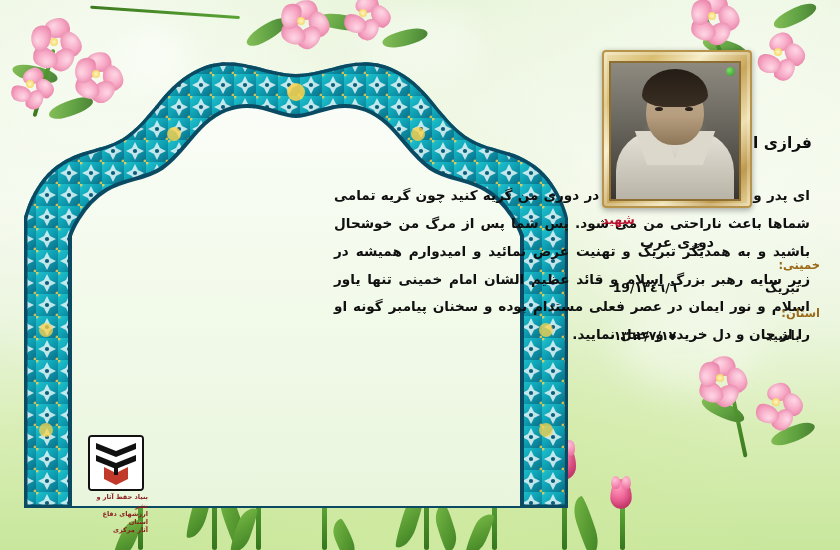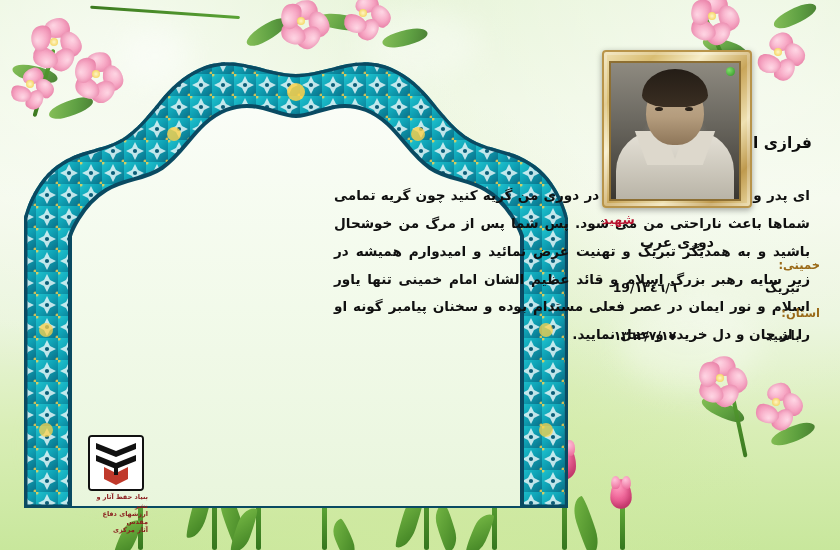--- a/index.html
+++ b/index.html
@@ -580,18 +580,18 @@
       <svg viewBox="0 0 52 52" width="52" height="52">
         <rect x="0" y="0" width="52" height="52" fill="#ffffff"></rect>
         <path d="M6 6 L26 14 L46 6 L46 12 L26 20 L6 12 Z" fill="#111"></path>
         <path d="M6 18 L26 26 L46 18 L46 24 L26 32 L6 24 Z" fill="#111"></path>
         <path d="M14 30 L26 36 L38 30 L38 42 L26 48 L14 42 Z" fill="#c0392b"></path>
         <path d="M24 28 L28 28 L28 38 L24 38 Z" fill="#111"></path>
       </svg>
     </div>
     <div class="logo-caption">
       <div>بنیاد حفظ آثار و نشر</div>
-      <div>ارزشهای دفاع مقدس</div>
+      <div>ارزشهای دفاع استان</div>
       <div>آثار مرکزی</div>
     </div>
   </div>
 
 </div>
 
 </body></html>

